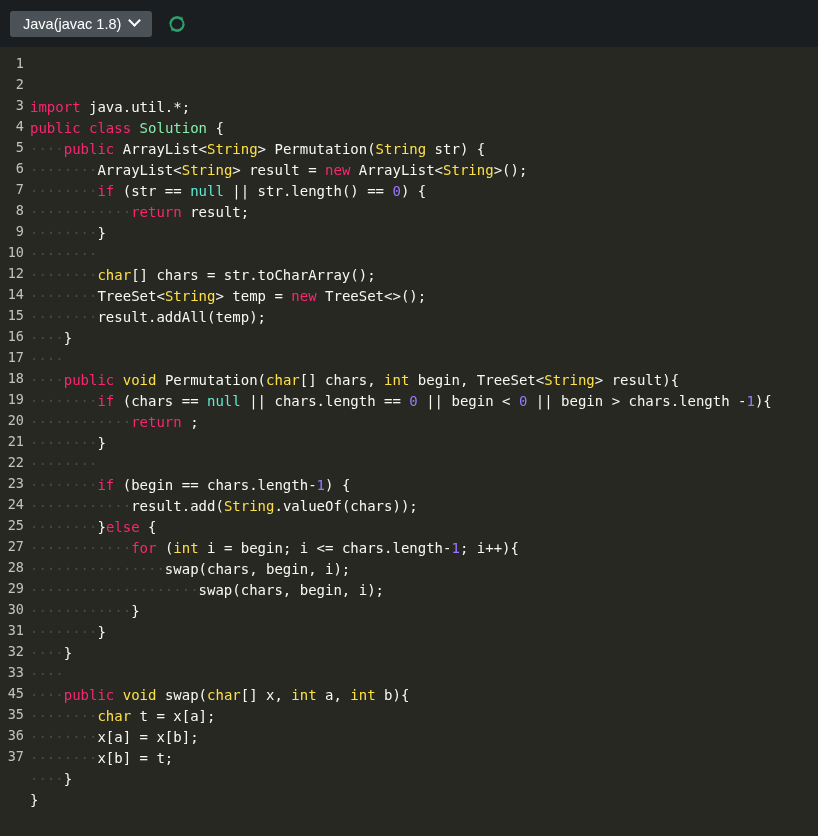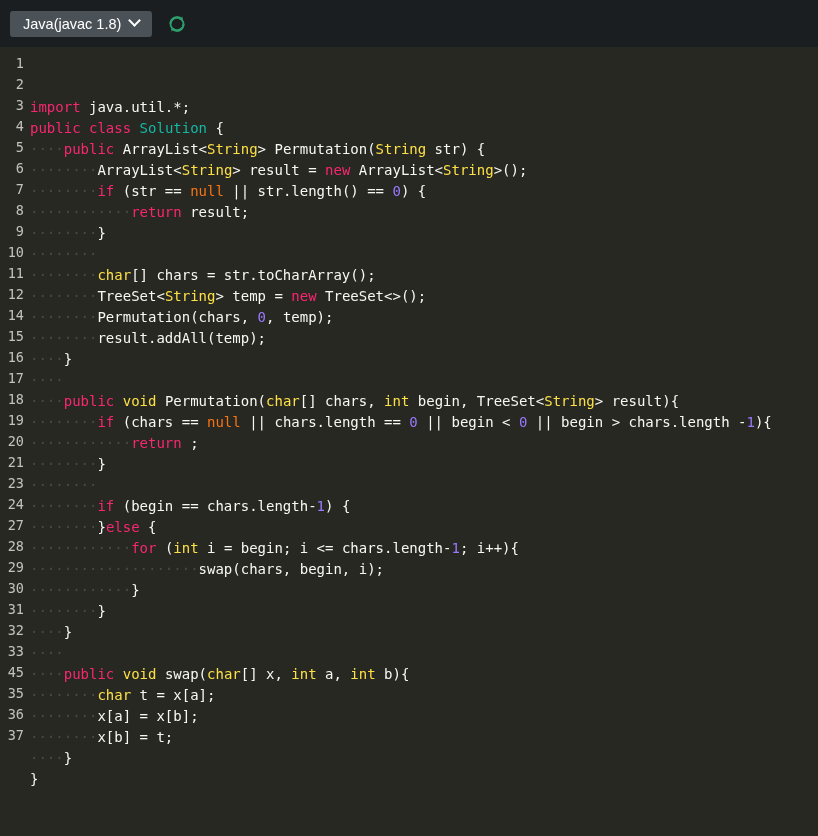--- a/index.html
+++ b/index.html
@@ -96,23 +96,23 @@
   }
 
   
   .ind {
     color: #4a4a44;
   }
 
   
   .kw  { color: #f92672; }   
   .typ { color: #fde047; }   
-  .cls { color: #14b8a6; }   
+  .cls { color: #86efac; }   
   .num { color: #9a79ff; }   
-  .nul { color: #f97316; }
+  .nul { color: #5eead4; }
   .pln { color: #f8f8f2; }
 </style>
 </head>
 <body>
 
 <div id="toolbar">
   <div id="lang-select">
     <span>Java(javac 1.8)</span>
     <span class="chev"></span>
   </div>
@@ -130,32 +130,33 @@
     <div class="row"><div class="gutter">1</div><div class="code"><span class="kw">import</span><span class="pln"> java.util.*;</span></div></div>
     <div class="row"><div class="gutter">2</div><div class="code"><span class="kw">public</span><span class="pln"> </span><span class="kw">class</span><span class="pln"> </span><span class="cls">Solution</span><span class="pln"> {</span></div></div>
     <div class="row"><div class="gutter">3</div><div class="code"><span class="ind">····</span><span class="kw">public</span><span class="pln"> ArrayList&lt;</span><span class="typ">String</span><span class="pln">&gt; Permutation(</span><span class="typ">String</span><span class="pln"> str) {</span></div></div>
     <div class="row"><div class="gutter">4</div><div class="code"><span class="ind">········</span><span class="pln">ArrayList&lt;</span><span class="typ">String</span><span class="pln">&gt; result = </span><span class="kw">new</span><span class="pln"> ArrayList&lt;</span><span class="typ">String</span><span class="pln">&gt;();</span></div></div>
     <div class="row"><div class="gutter">5</div><div class="code"><span class="ind">········</span><span class="kw">if</span><span class="pln"> (str == </span><span class="nul">null</span><span class="pln"> || str.length() == </span><span class="num">0</span><span class="pln">) {</span></div></div>
     <div class="row"><div class="gutter">6</div><div class="code"><span class="ind">············</span><span class="kw">return</span><span class="pln"> result;</span></div></div>
     <div class="row"><div class="gutter">7</div><div class="code"><span class="ind">········</span><span class="pln">}</span></div></div>
     <div class="row"><div class="gutter">8</div><div class="code"><span class="ind">········</span></div></div>
     <div class="row"><div class="gutter">9</div><div class="code"><span class="ind">········</span><span class="typ">char</span><span class="pln">[] chars = str.toCharArray();</span></div></div>
     <div class="row"><div class="gutter">10</div><div class="code"><span class="ind">········</span><span class="pln">TreeSet&lt;</span><span class="typ">String</span><span class="pln">&gt; temp = </span><span class="kw">new</span><span class="pln"> TreeSet&lt;&gt;();</span></div></div>
-    <div class="row"><div class="gutter">11</div><div class="code"><span class="ind">········</span><span class="pln">Permutation(chars, </span><span class="num">0</span><span class="pln">, temp);</span></div></div>
     <div class="row"><div class="gutter">12</div><div class="code"><span class="ind">········</span><span class="pln">result.addAll(temp);</span></div></div>
     <div class="row"><div class="gutter">14</div><div class="code"><span class="ind">····</span><span class="pln">}</span></div></div>
     <div class="row"><div class="gutter">15</div><div class="code"><span class="ind">····</span></div></div>
     <div class="row"><div class="gutter">16</div><div class="code"><span class="ind">····</span><span class="kw">public</span><span class="pln"> </span><span class="typ">void</span><span class="pln"> Permutation(</span><span class="typ">char</span><span class="pln">[] chars, </span><span class="typ">int</span><span class="pln"> begin, TreeSet&lt;</span><span class="typ">String</span><span class="pln">&gt; result){</span></div></div>
     <div class="row"><div class="gutter">17</div><div class="code"><span class="ind">········</span><span class="kw">if</span><span class="pln"> (chars == </span><span class="nul">null</span><span class="pln"> || chars.length == </span><span class="num">0</span><span class="pln"> || begin &lt; </span><span class="num">0</span><span class="pln"> || begin &gt; chars.length -</span><span class="num">1</span><span class="pln">){</span></div></div>
     <div class="row"><div class="gutter">18</div><div class="code"><span class="ind">············</span><span class="kw">return</span><span class="pln"> ;</span></div></div>
     <div class="row"><div class="gutter">19</div><div class="code"><span class="ind">········</span><span class="pln">}</span></div></div>
     <div class="row"><div class="gutter">20</div><div class="code"><span class="ind">········</span></div></div>
     <div class="row"><div class="gutter">21</div><div class="code"><span class="ind">········</span><span class="kw">if</span><span class="pln"> (begin == chars.length-</span><span class="num">1</span><span class="pln">) {</span></div></div>
+    <div class="row"><div class="gutter">22</div><div class="code"><span class="ind">············</span><span class="pln">result.add(</span><span class="typ">String</span><span class="pln">.valueOf(chars));</span></div></div>
     <div class="row"><div class="gutter">23</div><div class="code"><span class="ind">········</span><span class="pln">}</span><span class="kw">else</span><span class="pln"> {</span></div></div>
     <div class="row"><div class="gutter">24</div><div class="code"><span class="ind">············</span><span class="kw">for</span><span class="pln"> (</span><span class="typ">int</span><span class="pln"> i = begin; i &lt;= chars.length-</span><span class="num">1</span><span class="pln">; i++){</span></div></div>
+    <div class="row"><div class="gutter">25</div><div class="code"><span class="ind">················</span><span class="pln">swap(chars, begin, i);</span></div></div>
     <div class="row"><div class="gutter">27</div><div class="code"><span class="ind">····················</span><span class="pln">swap(chars, begin, i);</span></div></div>
     <div class="row"><div class="gutter">28</div><div class="code"><span class="ind">············</span><span class="pln">}</span></div></div>
     <div class="row"><div class="gutter">29</div><div class="code"><span class="ind">········</span><span class="pln">}</span></div></div>
     <div class="row"><div class="gutter">30</div><div class="code"><span class="ind">····</span><span class="pln">}</span></div></div>
     <div class="row"><div class="gutter">31</div><div class="code"><span class="ind">····</span></div></div>
     <div class="row"><div class="gutter">32</div><div class="code"><span class="ind">····</span><span class="kw">public</span><span class="pln"> </span><span class="typ">void</span><span class="pln"> swap(</span><span class="typ">char</span><span class="pln">[] x, </span><span class="typ">int</span><span class="pln"> a, </span><span class="typ">int</span><span class="pln"> b){</span></div></div>
     <div class="row"><div class="gutter">33</div><div class="code"><span class="ind">········</span><span class="typ">char</span><span class="pln"> t = x[a];</span></div></div>
     <div class="row"><div class="gutter">45</div><div class="code"><span class="ind">········</span><span class="pln">x[a] = x[b];</span></div></div>
     <div class="row"><div class="gutter">35</div><div class="code"><span class="ind">········</span><span class="pln">x[b] = t;</span></div></div>
     <div class="row"><div class="gutter">36</div><div class="code"><span class="ind">····</span><span class="pln">}</span></div></div>

